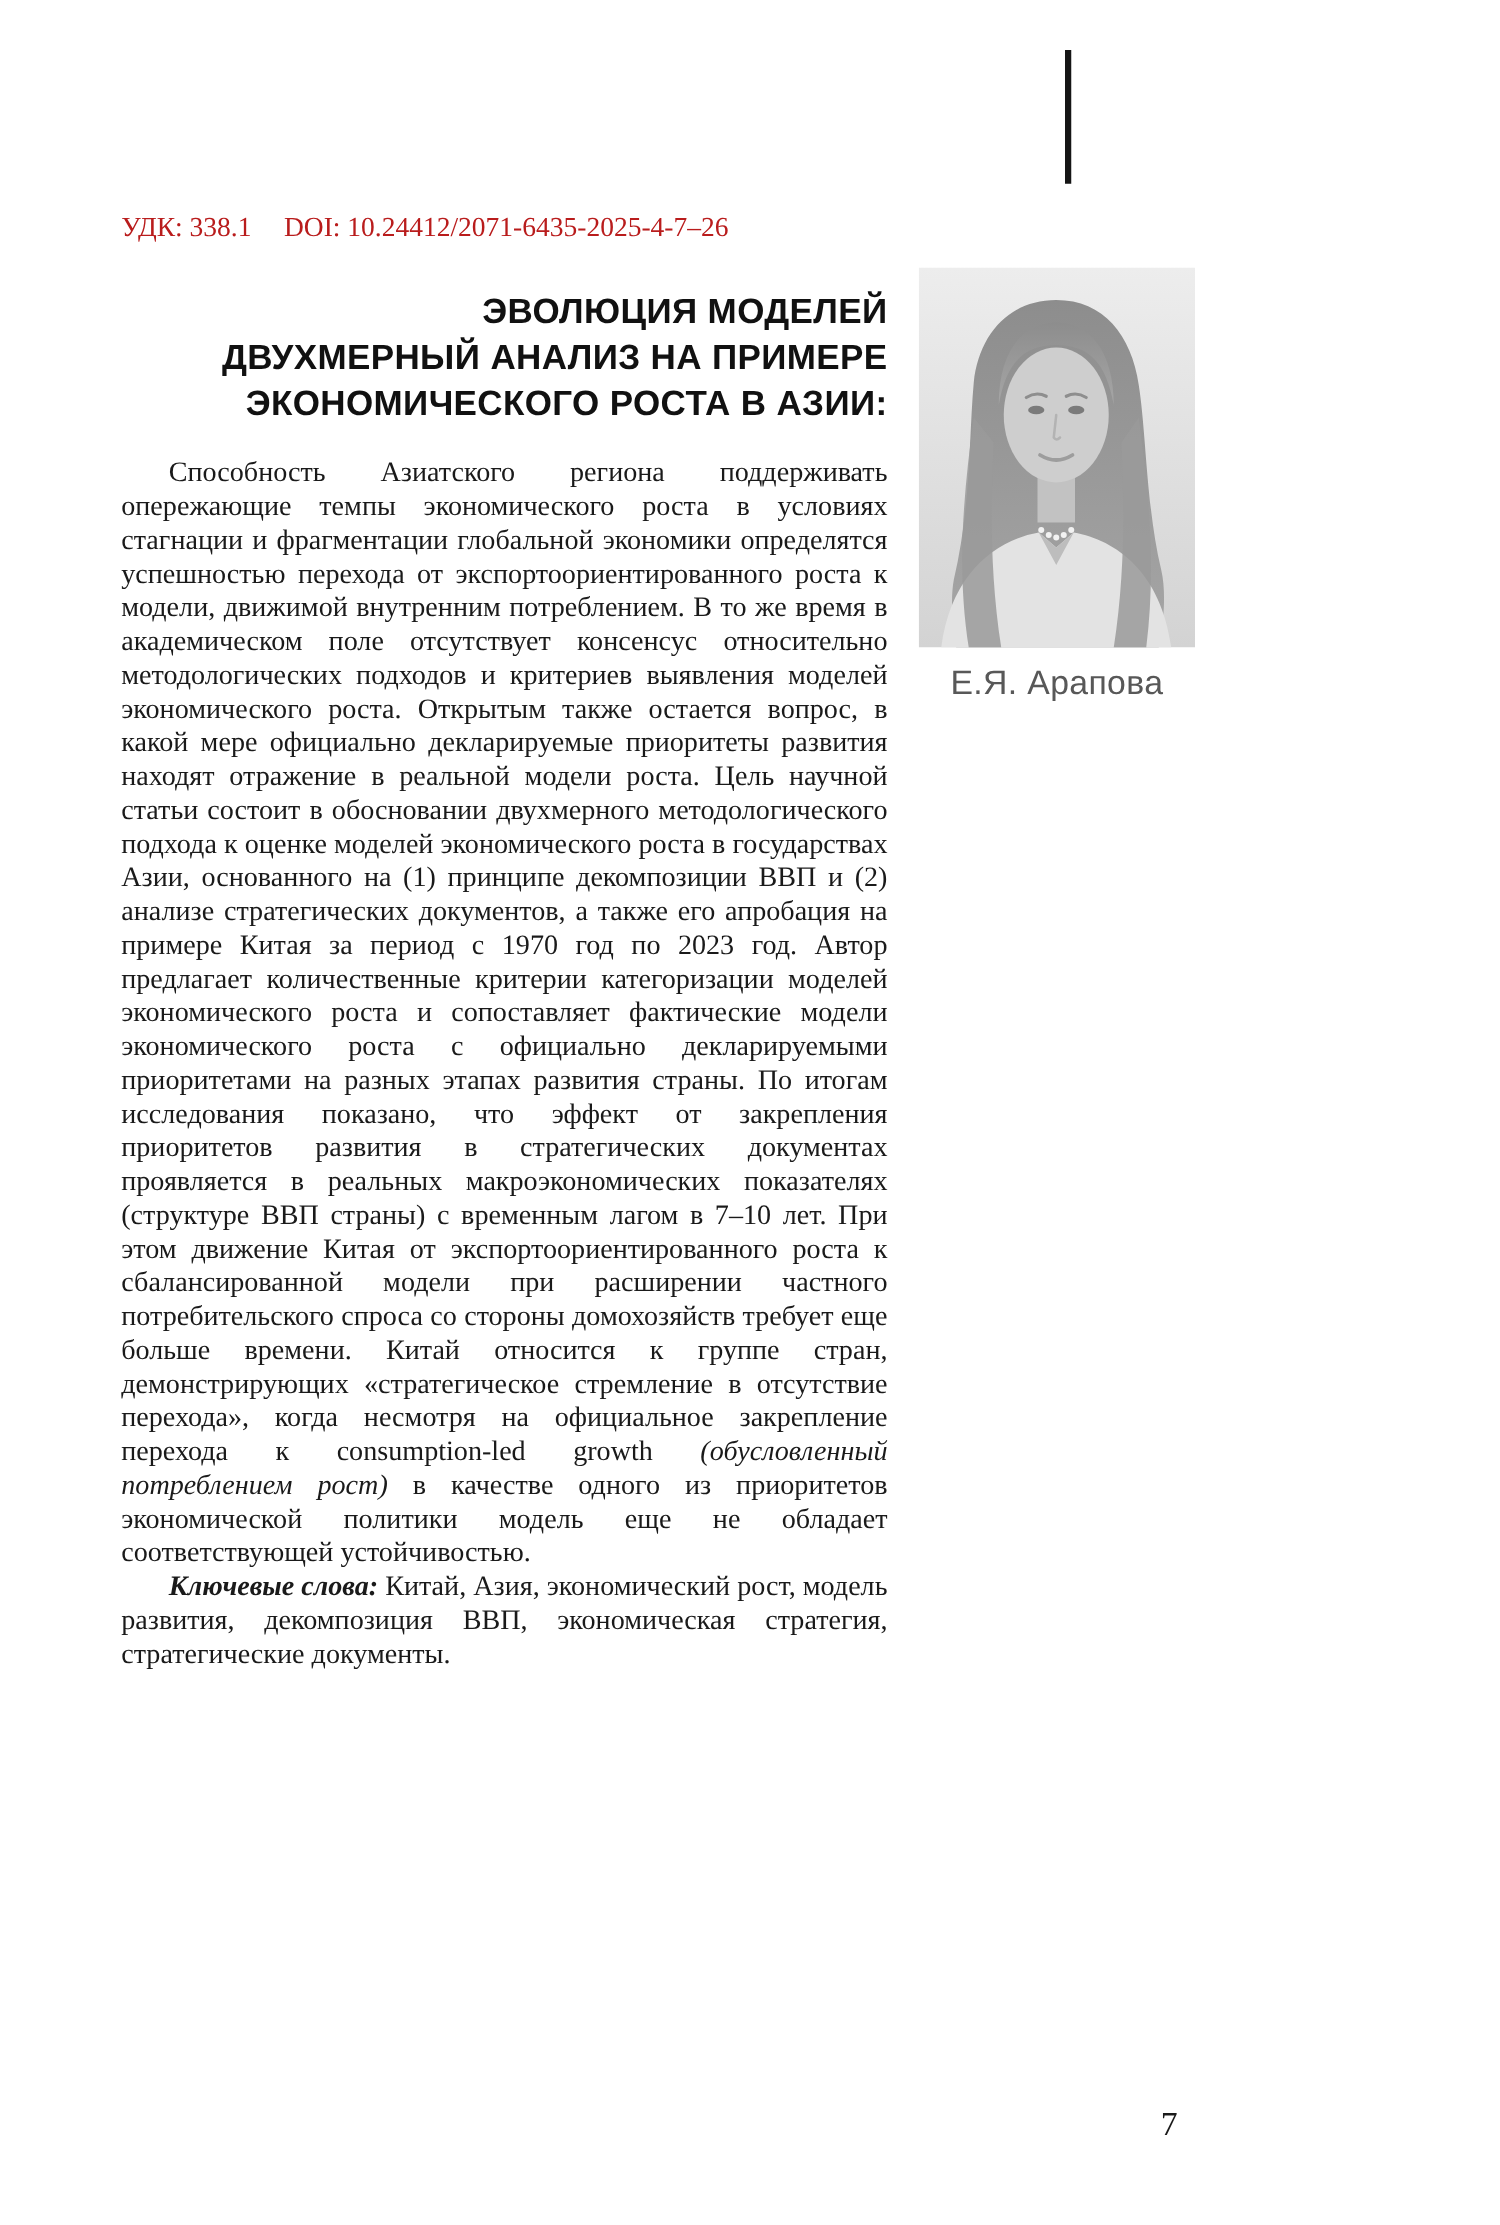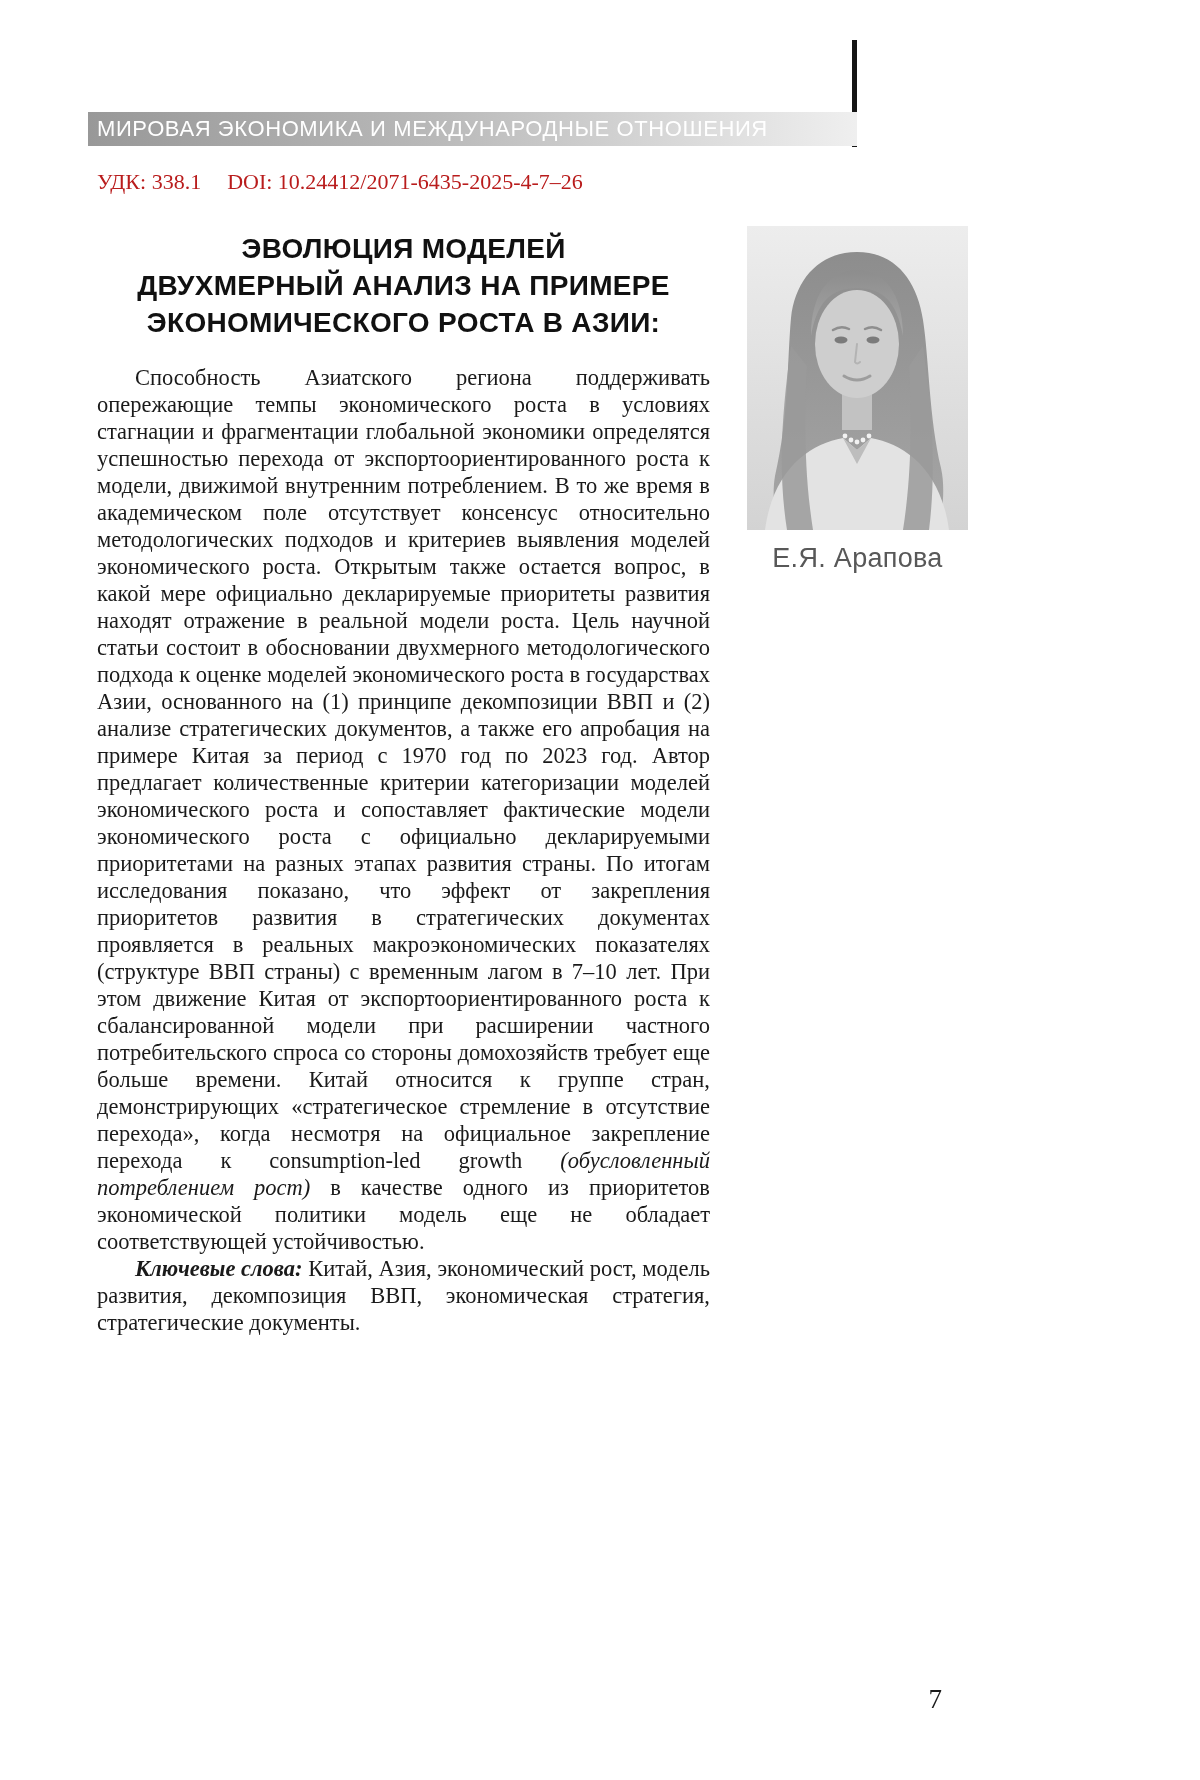--- a/index.html
+++ b/index.html
@@ -51,21 +51,21 @@
     white-space: nowrap;
   }
   .udk-line .doi {
     margin-left: 26px;
   }
   .article-title {
     position: absolute;
     left: 97px;
     top: 211px;
     width: 613px;
-    text-align: center;
+    text-align: right;
     font-family: "Liberation Sans", sans-serif;
     font-weight: bold;
     font-size: 28px;
     line-height: 37px;
     color: #111111;
     letter-spacing: 0.3px;
   }
   .article-title .title-line {
     white-space: nowrap;
   }
@@ -120,35 +120,32 @@
     color: #1a1a1a;
   }
 </style>
 </head>
 <body>
 
 <div class="page">
 
   <div class="vrule"></div>
 
-  <header class="banner">
-    <span class="banner-text">МИРОВАЯ ЭКОНОМИКА И МЕЖДУНАРОДНЫЕ ОТНОШЕНИЯ</span>
-  </header>
 
   <div class="udk-line">
     <span class="udk">УДК: 338.1</span><span class="doi">DOI: 10.24412/2071-6435-2025-4-7–26</span>
   </div>
 
   <h1 class="article-title">
     <div class="title-line">ЭВОЛЮЦИЯ МОДЕЛЕЙ</div>
     <div class="title-line">ДВУХМЕРНЫЙ АНАЛИЗ НА ПРИМЕРЕ</div>
     <div class="title-line">ЭКОНОМИЧЕСКОГО РОСТА В АЗИИ:</div>
   </h1>
 
-  <figure class="figure" style="margin:12px">
+  <figure class="figure" style="margin:0">
     <svg viewBox="0 0 221 304" preserveAspectRatio="none" role="img" aria-label="portrait photo">
       <defs>
         <linearGradient id="bgGrad" x1="0" y1="0" x2="0" y2="1">
           <stop offset="0" stop-color="#ededed"></stop>
           <stop offset="1" stop-color="#d3d3d3"></stop>
         </linearGradient>
         <linearGradient id="hairGrad" x1="0" y1="0" x2="0" y2="1">
           <stop offset="0" stop-color="#8d8d8d"></stop>
           <stop offset="1" stop-color="#a6a6a6"></stop>
         </linearGradient>

